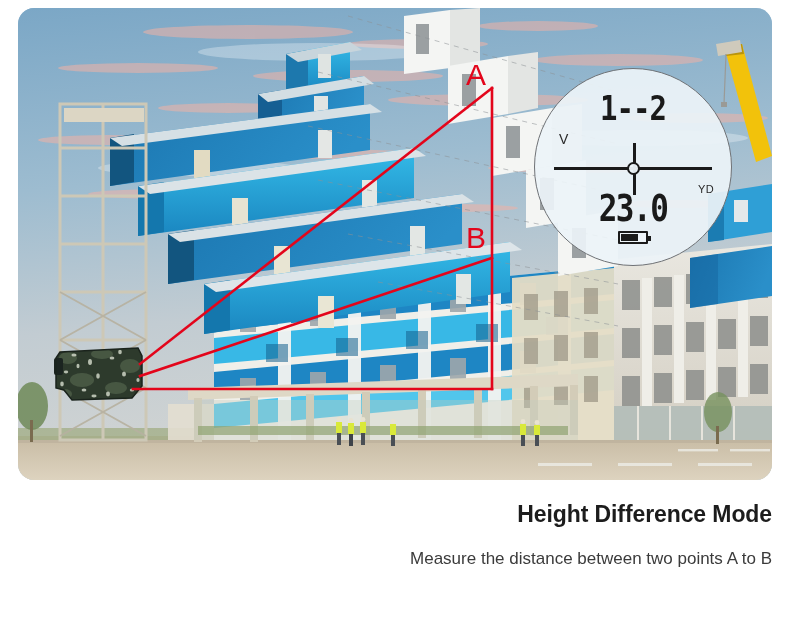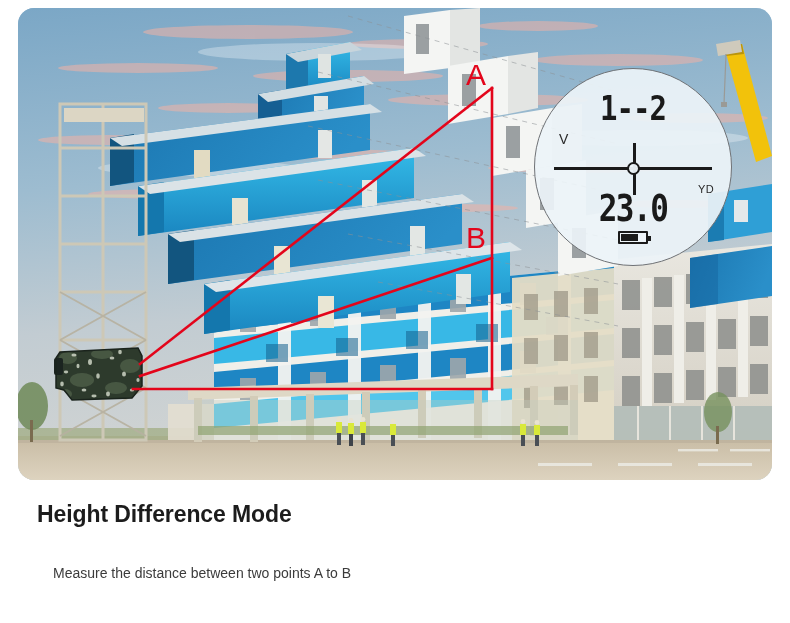--- a/index.html
+++ b/index.html
@@ -34,39 +34,40 @@
     border-radius: 16px;
     overflow: hidden;
     background: #a8c4da;
   }
 
   .hero svg { display: block; width: 100%; height: 100%; }
 
   
   .caption-block {
     position: absolute;
-    left: 37px;
+    left: 52px;
     top: 500px;
     width: 720px;
+    text-align: right;
   }
   .caption-title {
     font-family: "Liberation Sans", sans-serif;
     font-size: 23px;
     font-weight: bold;
     color: #1c1c1c;
     letter-spacing: -0.1px;
     margin: 0;
     line-height: 1.25;
   }
   .caption-sub {
     font-family: "Liberation Sans", sans-serif;
-    font-size: 14px;
+    font-size: 17px;
     font-weight: normal;
     color: #3b3b3b;
-    margin: 16px;
+    margin: 0;
     padding-top: 19px;
     line-height: 1.3;
   }
 
   
   .scope {
     position: absolute;
     left: 534px;
     top: 68px;
     width: 198px;

